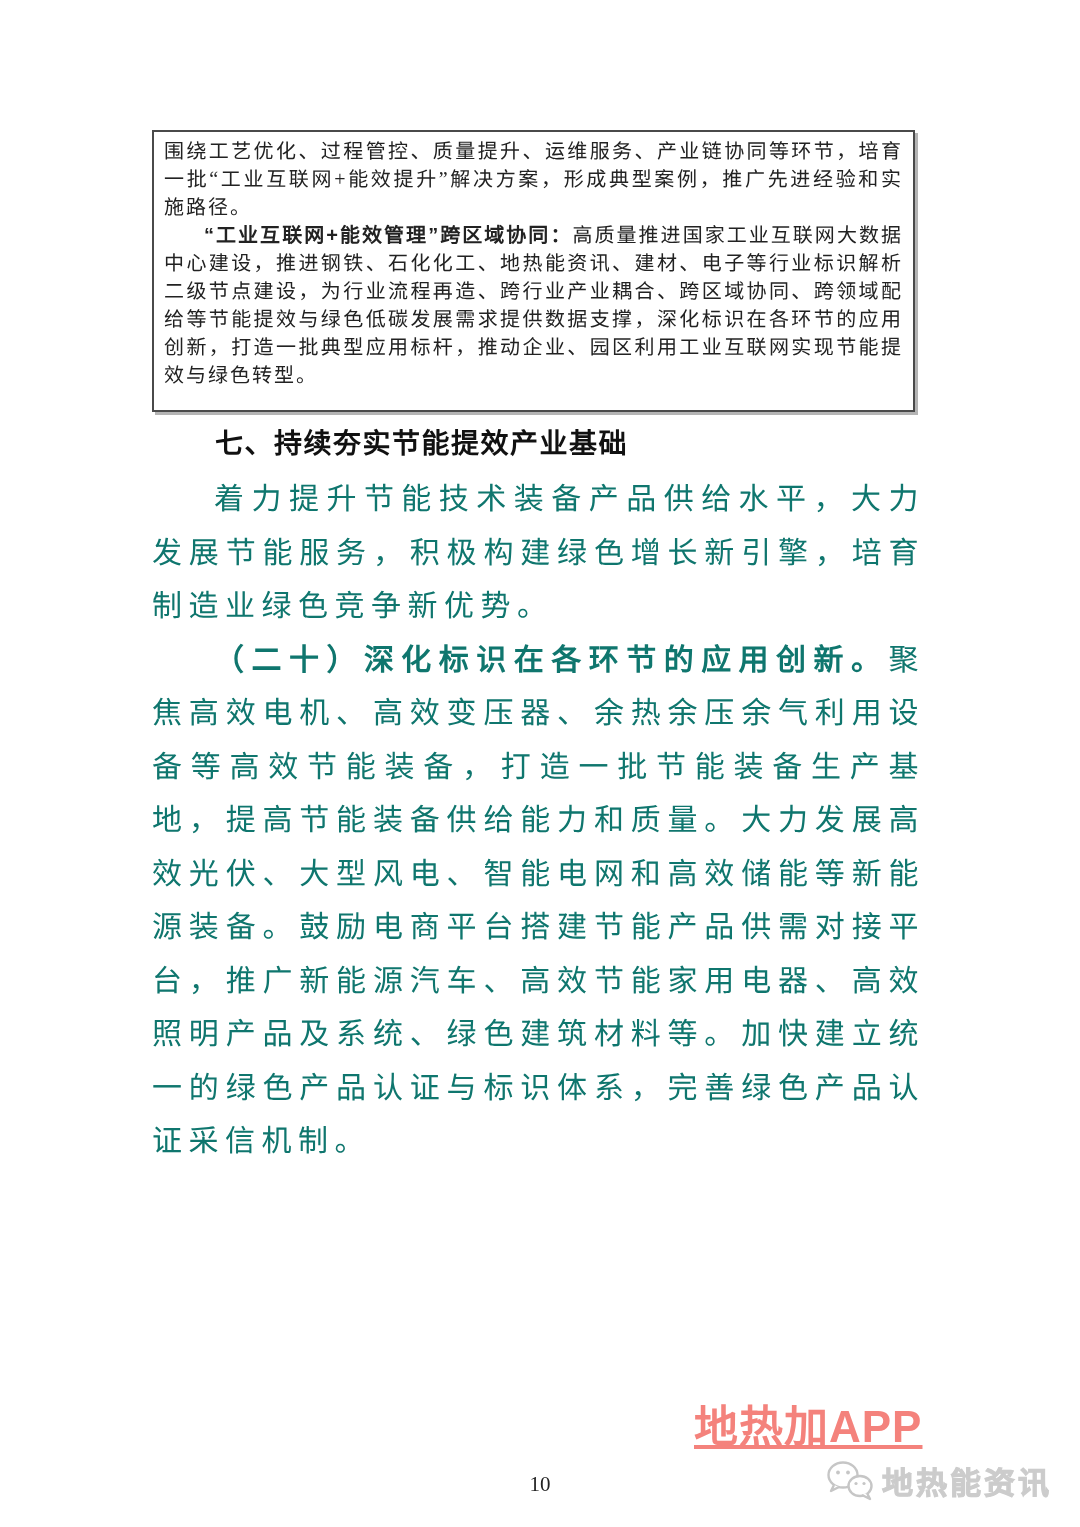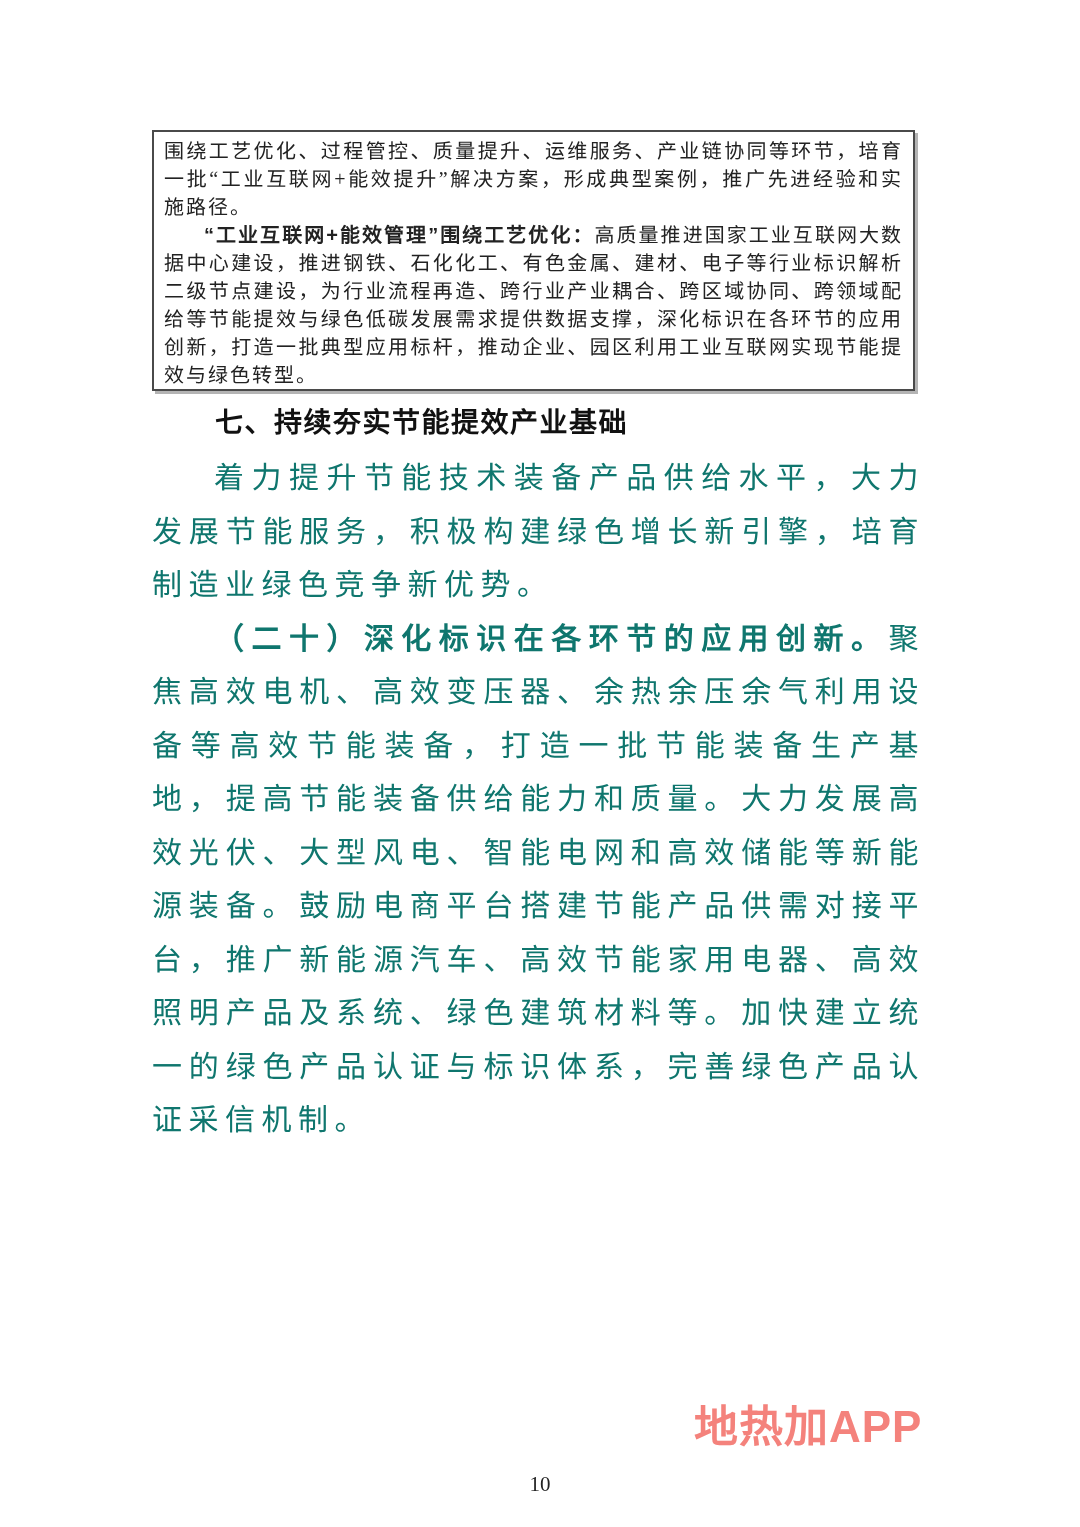--- a/index.html
+++ b/index.html
@@ -21,21 +21,21 @@
     left: 152px;
     top: 130px;
     width: 773px;
   }
   
   .callout-box {
     box-sizing: border-box;
     width: 763px;
     border: 2px solid #4a4a4a;
     box-shadow: 3px 3px 0 #b4b4b4;
-    padding: 5px 10px 0 10px;
+    padding: 5px 10px 21px 10px;
     font-size: 20px;
     line-height: 28px;
     letter-spacing: 2px;
     text-align: justify;
     color: #222222;
   }
   .callout-box p {
     margin: 0;
     text-indent: 2em;
   }
@@ -113,29 +113,48 @@
 </style>
 </head>
 <body>
 
 <div class="page">
 
   <div class="content-col">
 
     <section class="callout-box">
         <p class="no-indent"><span>围绕工艺优化、过程管控、质量提升、运维服务、产业链协同等环节，培育一批“工业互联网+能效提升”解决方案，形成典型案例，推广先进经验和实施路径。</span></p>
-        <p><span class="run-bold">“工业互联网+能效管理”围绕工艺优化：</span><span>高质量推进国家工业互联网大数据中心建设，推进钢铁、石化化工、有色金属、建材、电子等行业标识解析二级节点建设，为行业流程再造、跨行业产业耦合、跨区域协同、跨领域配给等节能提效与绿色低碳发展需求提供数据支撑，深化标识在各环节的应用创新，打造一批典型应用标杆，推动企业、园区利用工业互联网实现节能提效与绿色转型。</span></p>
+        <p><span class="run-bold">“工业互联网+能效管理”跨区域协同：</span><span>高质量推进国家工业互联网大数据中心建设，推进钢铁、石化化工、地热能资讯、建材、电子等行业标识解析二级节点建设，为行业流程再造、跨行业产业耦合、跨区域协同、跨领域配给等节能提效与绿色低碳发展需求提供数据支撑，深化标识在各环节的应用创新，打造一批典型应用标杆，推动企业、园区利用工业互联网实现节能提效与绿色转型。</span></p>
       </section>
 
     <h2 class="section-heading">七、持续夯实节能提效产业基础</h2>
 
     <section class="body-text">
         <p><span>着力提升节能技术装备产品供给水平，大力发展节能服务，积极构建绿色增长新引擎，培育制造业绿色竞争新优势。</span></p>
         <p><span class="run-bold">（二十）深化标识在各环节的应用创新。</span><span>聚焦高效电机、高效变压器、余热余压余气利用设备等高效节能装备，打造一批节能装备生产基地，提高节能装备供给能力和质量。大力发展高效光伏、大型风电、智能电网和高效储能等新能源装备。鼓励电商平台搭建节能产品供需对接平台，推广新能源汽车、高效节能家用电器、高效照明产品及系统、绿色建筑材料等。加快建立统一的绿色产品认证与标识体系，完善绿色产品认证采信机制。</span></p>
       </section>
   </div>
 
   <div class="page-number">10</div>
 
-  <div class="app-watermark" style="color: rgb(244, 130, 124);">地热加APP</div>
+  <div class="app-watermark" style="color: rgb(244, 130, 124); text-decoration: underline;">地热加APP</div>
 
+  <div class="channel-watermark">
+    <span class="wechat-icon">
+      <svg viewBox="0 0 50 42" width="50" height="42">
+        <g fill="none" stroke="#c6c6c6" stroke-width="2.4">
+          <ellipse cx="18" cy="15" rx="14.5" ry="12.5" fill="#ffffff"></ellipse>
+          <path d="M9 25 L6 31 L14 27" fill="#ffffff" stroke-linejoin="round"></path>
+          <ellipse cx="35" cy="26" rx="11.5" ry="10" fill="#ffffff"></ellipse>
+          <path d="M42 33 L45 39 L37 35" fill="#ffffff" stroke-linejoin="round"></path>
+        </g>
+        <g fill="#c6c6c6">
+          <circle cx="13" cy="12.5" r="1.9"></circle>
+          <circle cx="23" cy="12.5" r="1.9"></circle>
+          <circle cx="31" cy="23.5" r="1.6"></circle>
+          <circle cx="39" cy="23.5" r="1.6"></circle>
+        </g>
+      </svg>
+    </span>
+    <span class="channel-name" style="color: rgb(201, 201, 201);">地热能资讯</span>
+  </div>
 
 </div>
 
 </body></html>

